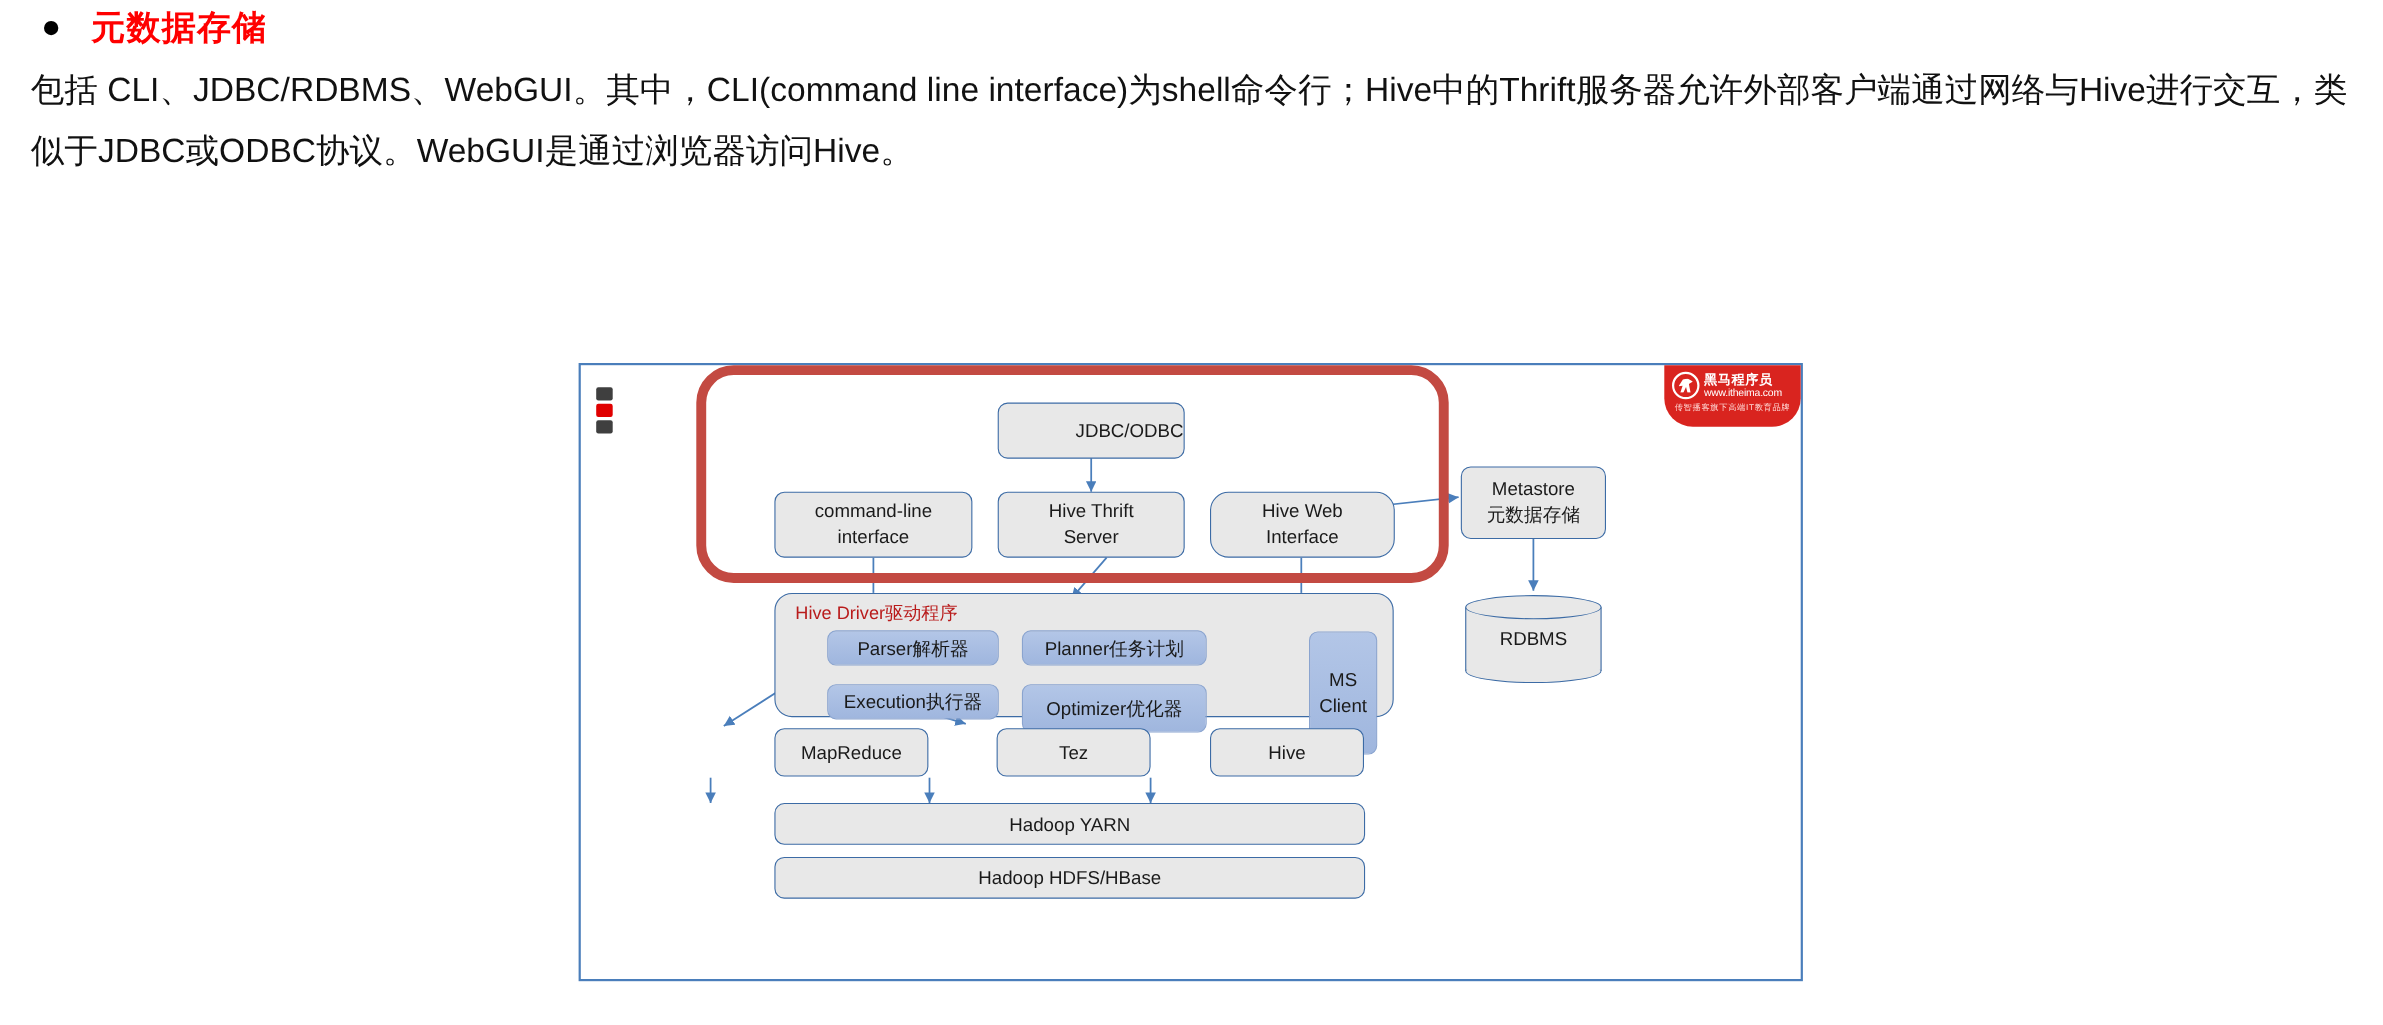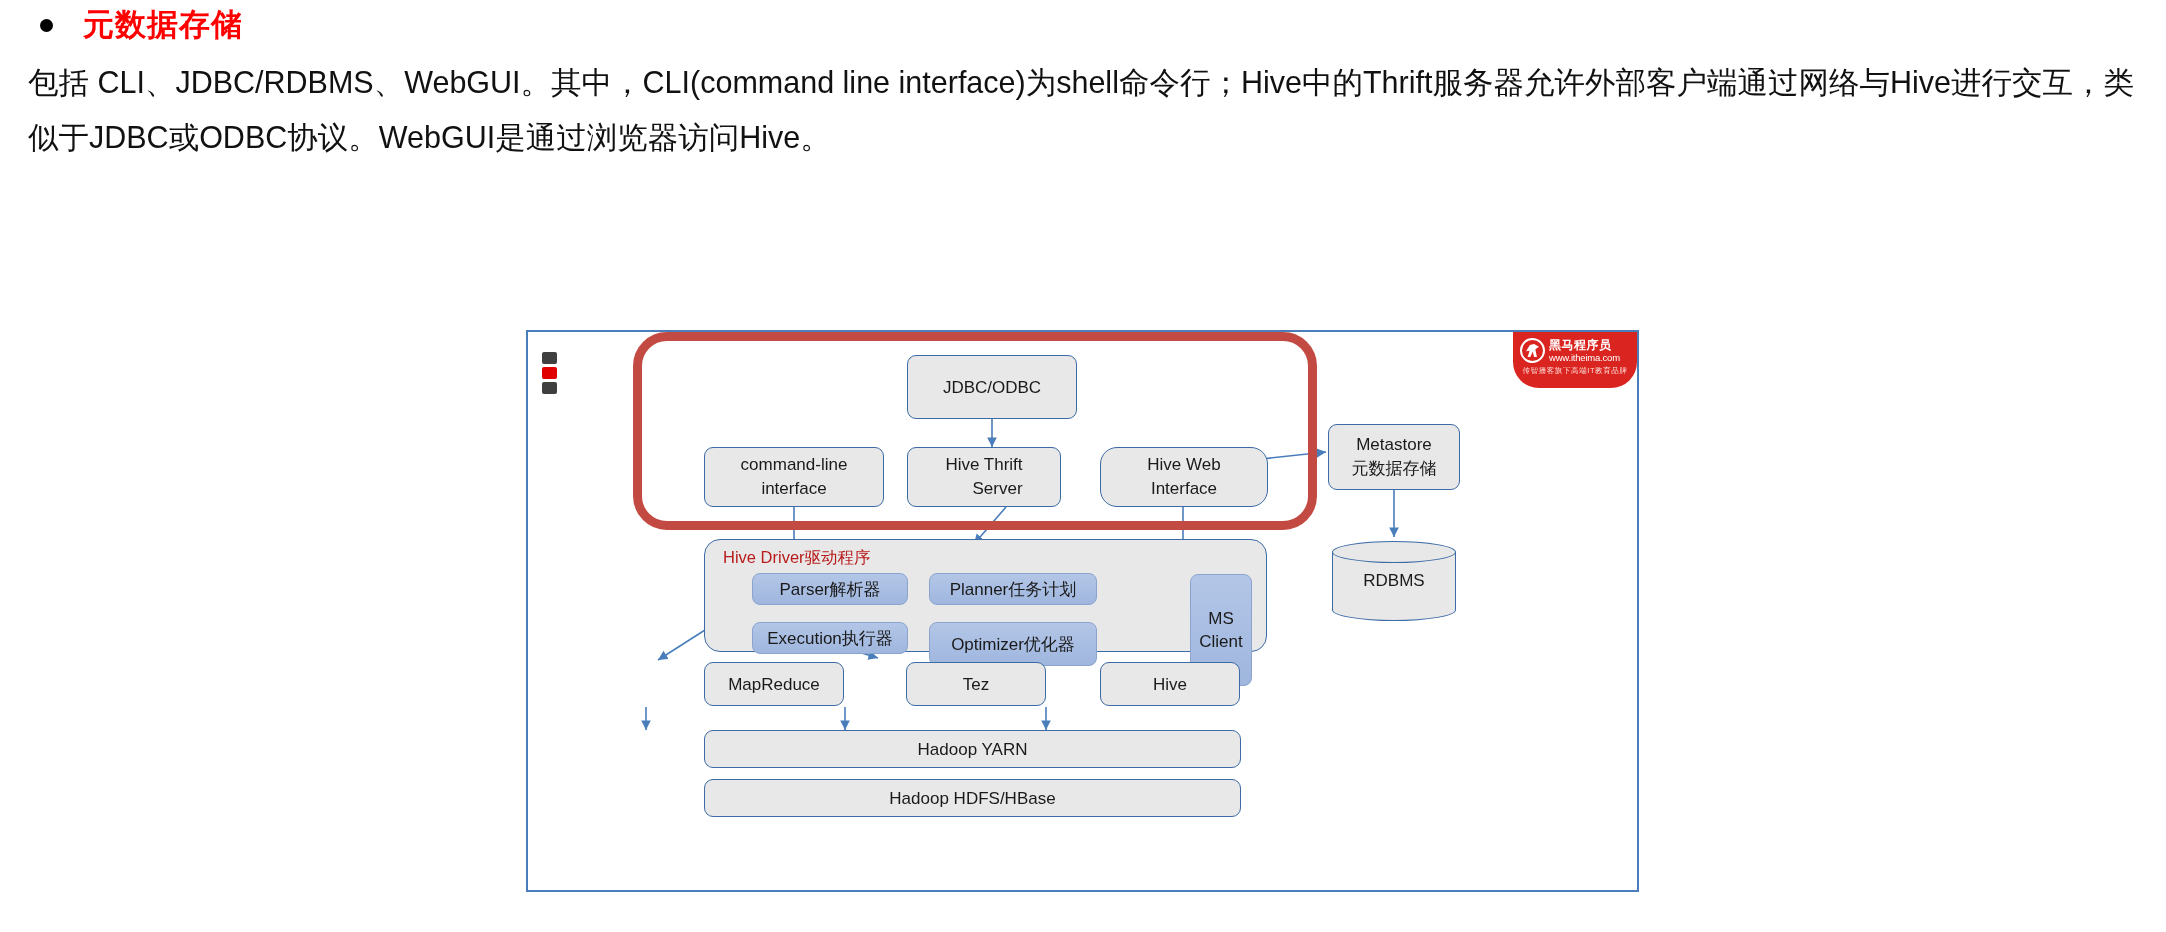--- a/index.html
+++ b/index.html
@@ -280,30 +280,30 @@
 
     <line x1="118" y1="375" x2="118" y2="398" stroke="#4a7ebb" stroke-width="1.6" marker-end="url(#ah)"></line>
 
     <line x1="317" y1="375" x2="317" y2="398" stroke="#4a7ebb" stroke-width="1.6" marker-end="url(#ah)"></line>
 
     <line x1="518" y1="375" x2="518" y2="398" stroke="#4a7ebb" stroke-width="1.6" marker-end="url(#ah)"></line>
   </svg>
 
   <div class="red-highlight"></div>
 
-  <div class="node" style="left:379px; top:23px; width:170px; height:64px;">
+  <div class="node" style="left:379px; top:34px; width:170px; height:51px;justify-content:flex-end;">
     <span>JDBC/ODBC</span>
   </div>
 
   <div class="node two-line" style="left:176px; top:115px; width:180px; height:60px; white-space:pre-line;">
     <span>command-line
 interface</span>
   </div>
 
-  <div class="node two-line" style="left:379px; top:115px; width:154px; height:60px; white-space:pre-line;text-align:right;">
+  <div class="node two-line" style="left:379px; top:115px; width:170px; height:60px; white-space:pre-line;">
     <span>Hive Thrift
 Server</span>
   </div>
 
   <div class="node two-line" style="left:572px; top:115px; width:168px; height:60px; white-space:pre-line;border-radius:17px;">
     <span>Hive Web
 Interface</span>
   </div>
 
   <div class="driver-box" style="left:176px; top:207px; width:563px; height:113px;">

